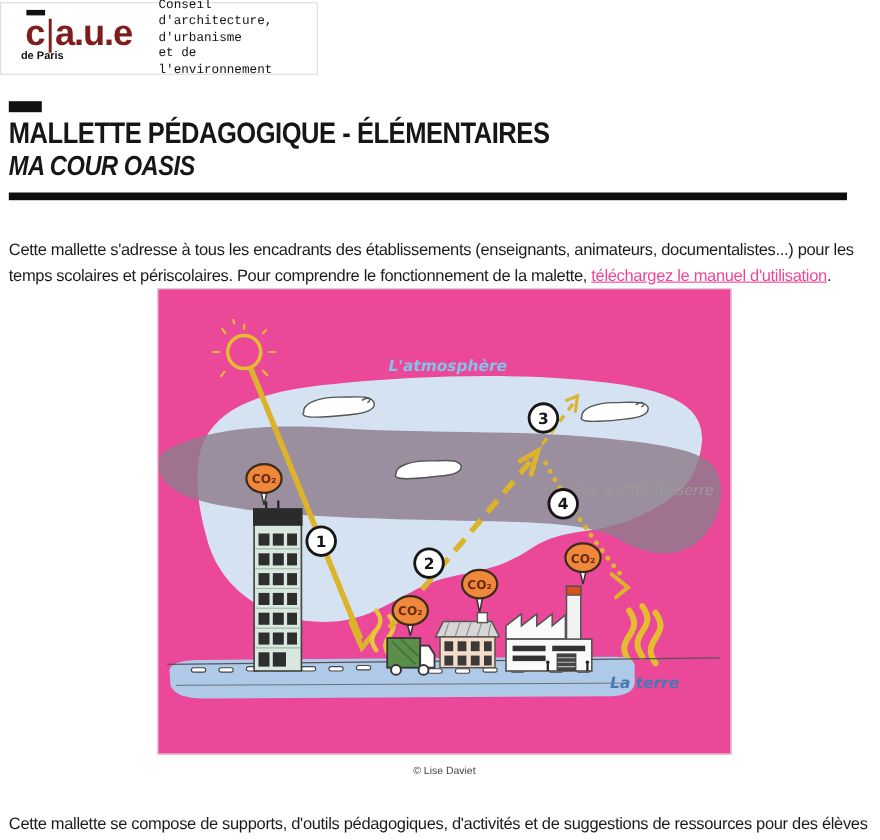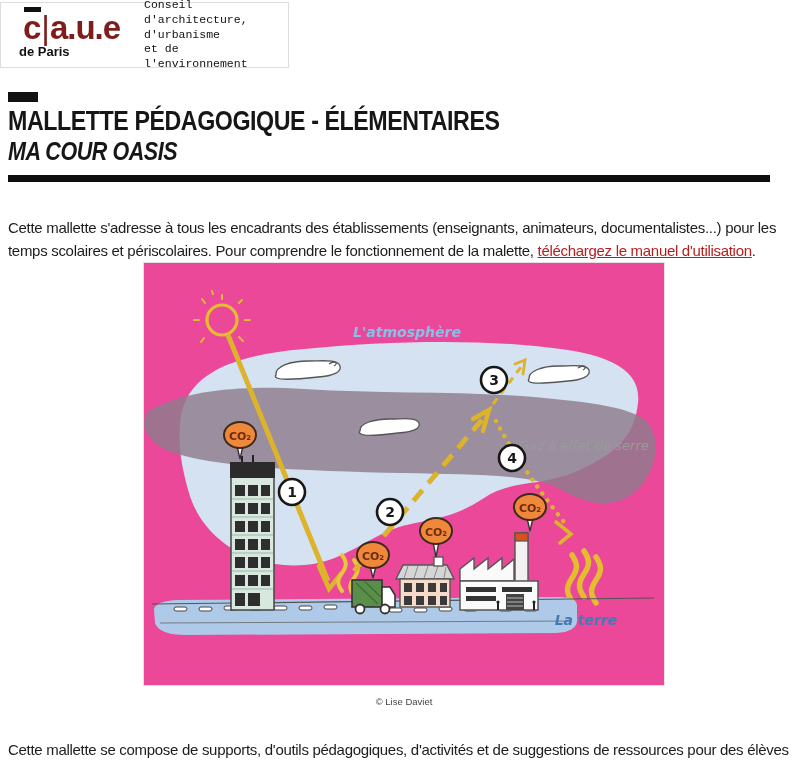--- a/index.html
+++ b/index.html
@@ -13,36 +13,36 @@
     border:1px solid #ddd;background:#fff;display:flex;align-items:center;
   }
   .logo-left{width:142px;text-align:center;}
   .logo-acronym{
     font-weight:bold;font-size:33px;letter-spacing:-1px;line-height:1;
     display:inline-block;position:relative;color:#7f1d1d;
   }
   .c-wrap{position:relative;display:inline-block;}
   .c-wrap::before{content:"";position:absolute;top:-4px;left:1px;width:17px;height:5px;background:#111;}
   .pipe{font-weight:400;padding:0 1px;}
-  .logo-sub{font-size:13px;font-weight:bold;color:#111;margin-top:0px;padding-left:18px;text-align:left;}
+  .logo-sub{font-size:10px;font-weight:bold;color:#111;margin-top:0px;padding-left:18px;text-align:left;}
   .logo-right{font-size:11.5px;line-height:1.3;color:#111;padding-left:2px;font-family:Liberation Mono, monospace;}
   
   .title-marker{position:absolute;left:8px;top:92px;width:30px;height:10px;background:#111;}
   .page-title{
     position:absolute;left:8px;top:106px;margin:0;font-size:27px;font-weight:700;
     letter-spacing:-0.5px;transform:scaleX(0.86);transform-origin:left;white-space:nowrap;color:#161616;
   }
   .page-subtitle{
     position:absolute;left:8px;top:137px;margin:0;font-size:25px;font-weight:600;font-style:italic;
     letter-spacing:-0.5px;transform:scaleX(0.86);transform-origin:left;white-space:nowrap;color:#161616;
   }
   .title-divider{position:absolute;left:8px;top:175px;width:762px;height:7px;background:#0e0e0e;}
   
   .intro{position:absolute;left:8px;top:202px;width:782px;font-size:15px;line-height:1.5;letter-spacing:-0.3px;}
-  .intro a{color:#b91c1c;text-decoration:underline;}
+  .intro a{color:#ec4899;text-decoration:underline;}
   .bodytext{position:absolute;left:8px;top:724px;width:784px;font-size:15px;line-height:1.5;letter-spacing:-0.3px;}
   
   .fig{position:absolute;left:143px;top:262px;width:520px;height:422px;border:1px solid #e2e2e2;background:#ec4899;}
   .credit{position:absolute;left:143px;top:696px;width:522px;text-align:center;font-size:9.5px;color:#444;}
   svg text{font-family:"DejaVu Sans",sans-serif;}
 </style>
 </head>
 <body>
 
 <div class="logo-box">

